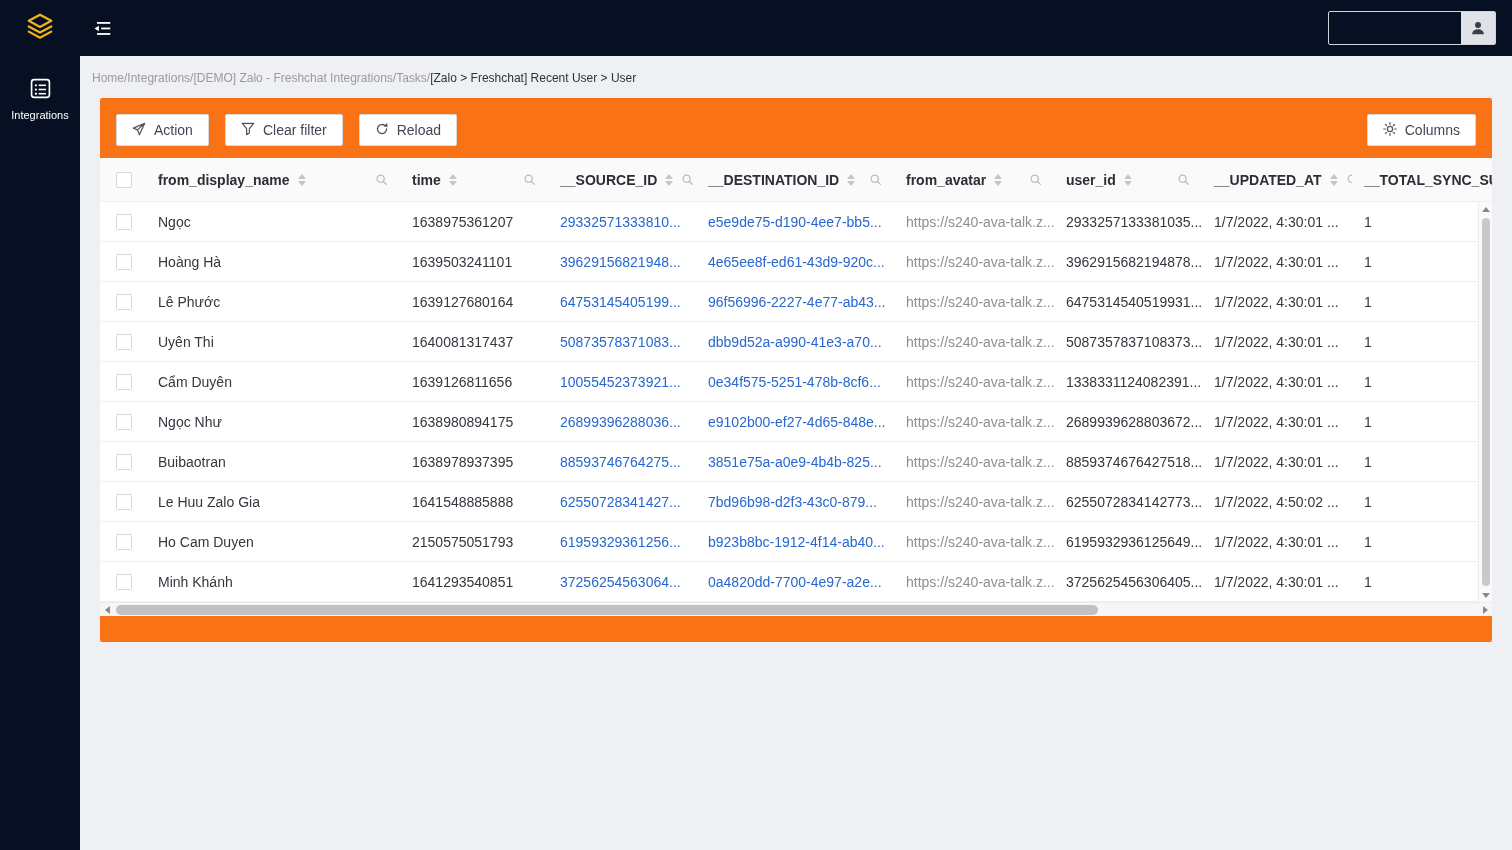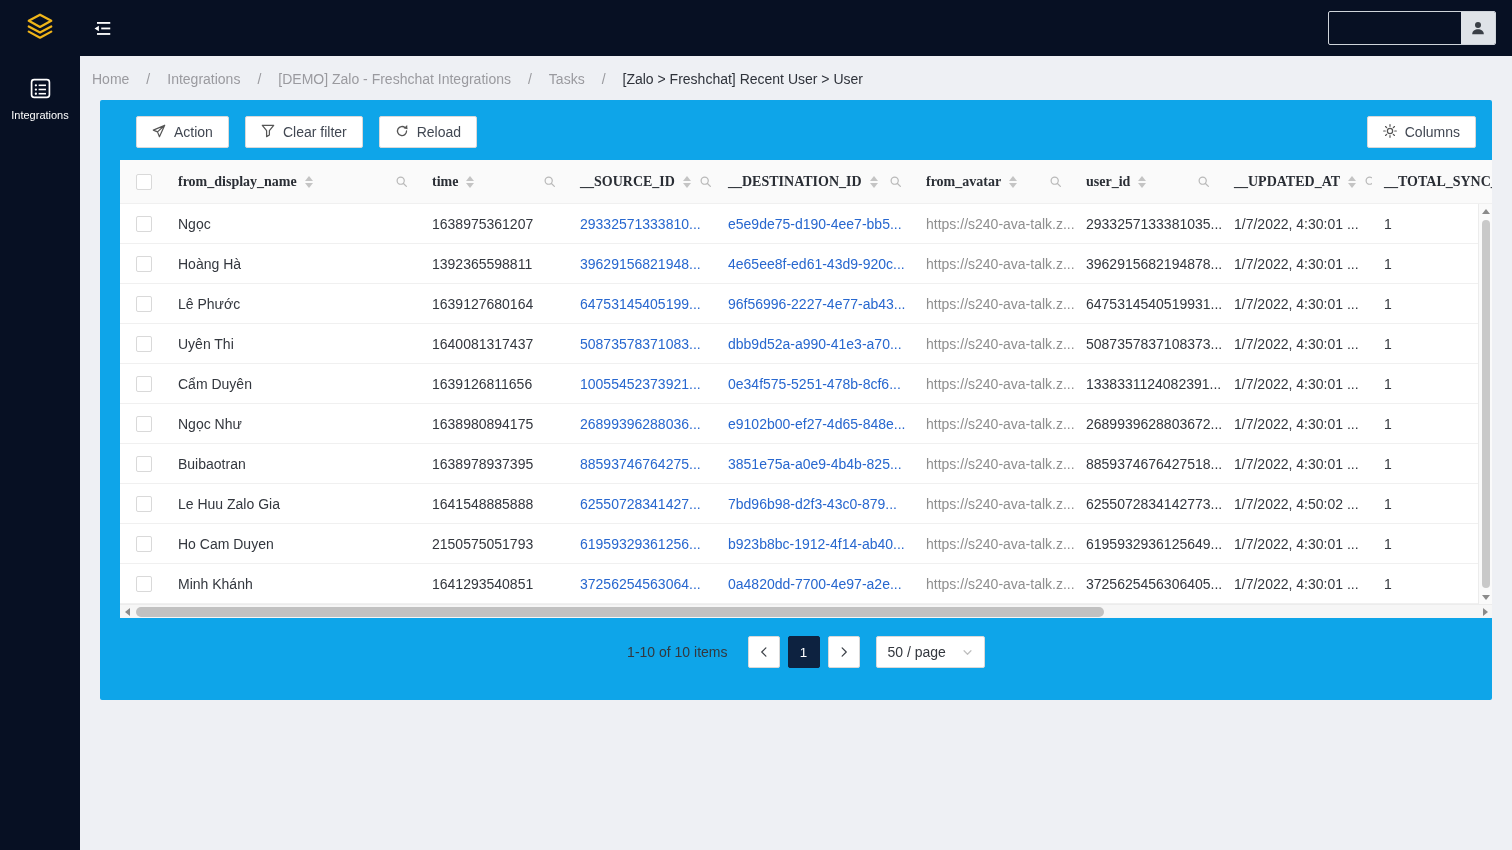--- a/index.html
+++ b/index.html
@@ -29,40 +29,40 @@
   .brand-avatar{width:34px;background:#dfe3e8;display:flex;align-items:center;justify-content:center;}
 
   
   .sidebar{position:fixed;top:56px;left:0;width:80px;bottom:0;background:var(--dark);z-index:10;}
   .side-item{margin-top:14px;display:flex;flex-direction:column;align-items:center;gap:6px;
     padding:8px 0;cursor:pointer;}
   .side-item .lbl{color:#fff;font-size:11px;}
 
   
   .main{margin-left:80px;padding-top:56px;min-height:794px;}
-  .breadcrumb{padding:15px 0 11px 12px;font-size:14px;color:var(--crumb);display:flex;gap:17px;align-items:center;white-space:nowrap;}
+  .breadcrumb{padding:15px 0 11px 12px;font-size:12px;color:var(--crumb);display:flex;gap:0;align-items:center;white-space:nowrap;}
   .breadcrumb .crumb{cursor:pointer;}
   .breadcrumb .sep{color:var(--crumb);}
   .breadcrumb .current{color:#2e323a;font-weight:500;cursor:default;}
 
-  .card{background:#0ea5e9;margin:2px 20px 16px 20px;border-radius:2px;padding-bottom:26px;padding-left:20px;}
+  .card{background:#f97316;margin:2px 20px 16px 20px;border-radius:2px;padding-bottom:26px;}
 
   
   .toolbar{display:flex;align-items:center;padding:16px 16px 12px 16px;}
   .btn{height:32px;display:inline-flex;align-items:center;gap:8px;padding:0 15px;background:#fff;
     border:1px solid var(--btn-border);border-radius:2px;font-size:14px;color:#414752;cursor:pointer;}
   .btn + .btn{margin-left:16px;}
   .toolbar-right{margin-left:auto;}
 
   
   .table-zone{position:relative;}
   .table-clip{overflow:hidden;width:100%;}
   table{border-collapse:separate;border-spacing:0;table-layout:fixed;width:1500px;font-size:14px;}
   thead th{background:#fafafa;border-bottom:1px solid var(--border);height:44px;padding:0 12px;
-    text-align:left;font-weight:700;color:#2a2e35;white-space:nowrap;overflow:hidden;font-family:Liberation Serif, serif;}
+    text-align:left;font-weight:700;color:#2a2e35;white-space:nowrap;overflow:hidden;}
   tbody td{border-bottom:1px solid var(--border);height:40px;padding:0 12px;color:#33373e;
     white-space:nowrap;overflow:hidden;background:#fff;}
   td.link{color:var(--link);cursor:pointer;}
   td.muted{color:var(--muted);}
   .cell-checkbox{padding-left:16px !important;width:46px;}
   .checkbox{width:16px;height:16px;border:1px solid var(--btn-border);border-radius:2px;background:#fff;
     display:inline-block;vertical-align:middle;cursor:pointer;}
   .th-flex{display:flex;align-items:center;}
   .sorter{display:inline-flex;flex-direction:column;margin-left:8px;gap:2px;cursor:pointer;}
   .caret-up,.caret-down{display:block;width:0;height:0;border-left:4px solid transparent;border-right:4px solid transparent;}
@@ -355,21 +355,21 @@
                 <td class="link">29332571333810...</td>
                 <td class="link">e5e9de75-d190-4ee7-bb5...</td>
                 <td class="muted">https://s240-ava-talk.z...</td>
                 <td class="">2933257133381035...</td>
                 <td class="">1/7/2022, 4:30:01 ...</td>
                 <td class="">1</td>
               </tr>
               <tr>
                 <td class="cell-checkbox"><span class="checkbox"></span></td>
                 <td class="">Hoàng Hà</td>
-                <td class="">1392365598811</td>
+                <td class="">1639503241101</td>
                 <td class="link">39629156821948...</td>
                 <td class="link">4e65ee8f-ed61-43d9-920c...</td>
                 <td class="muted">https://s240-ava-talk.z...</td>
                 <td class="">3962915682194878...</td>
                 <td class="">1/7/2022, 4:30:01 ...</td>
                 <td class="">1</td>
               </tr>
               <tr>
                 <td class="cell-checkbox"><span class="checkbox"></span></td>
                 <td class="">Lê Phước</td>
@@ -478,37 +478,15 @@
           </span>
         <span class="htrack">
           <span class="hthumb"></span>
         </span>
         <span class="harr">
             <i class="tri-right"></i>
           </span>
       </div>
     </div>
 
-    <div class="pagination">
-      <span class="total">1-10 of 10 items</span>
-      <button class="page-btn">
-        <svg width="12" height="12" viewBox="0 0 16 16">
-            <polyline points="10.5,2.5 5,8 10.5,13.5" fill="none" stroke="#3a3f46" stroke-width="1.6" stroke-linecap="round" stroke-linejoin="round"></polyline>
-          </svg>
-      </button>
-      <button class="page-btn active">1</button>
-      <button class="page-btn">
-        <svg width="12" height="12" viewBox="0 0 16 16">
-            <polyline points="5.5,2.5 11,8 5.5,13.5" fill="none" stroke="#3a3f46" stroke-width="1.6" stroke-linecap="round" stroke-linejoin="round"></polyline>
-          </svg>
-      </button>
-      <div class="size-select">
-        <span>50 / page</span>
-        <span class="select-caret">
-          <svg width="11" height="11" viewBox="0 0 16 16">
-              <polyline points="3,5.5 8,10.5 13,5.5" fill="none" stroke="#bfbfbf" stroke-width="1.8" stroke-linecap="round" stroke-linejoin="round"></polyline>
-            </svg>
-        </span>
-      </div>
-    </div>
 
   </div>
 </div>
 
 </body></html>

